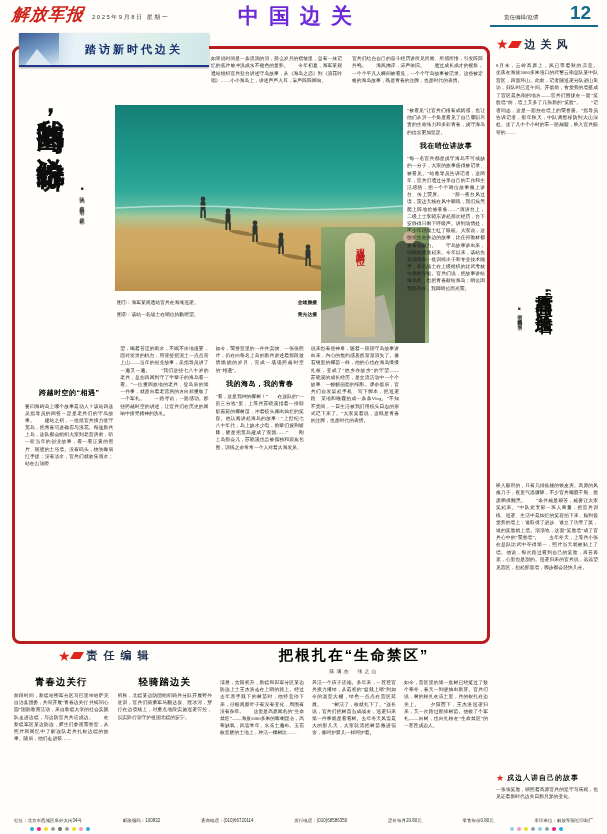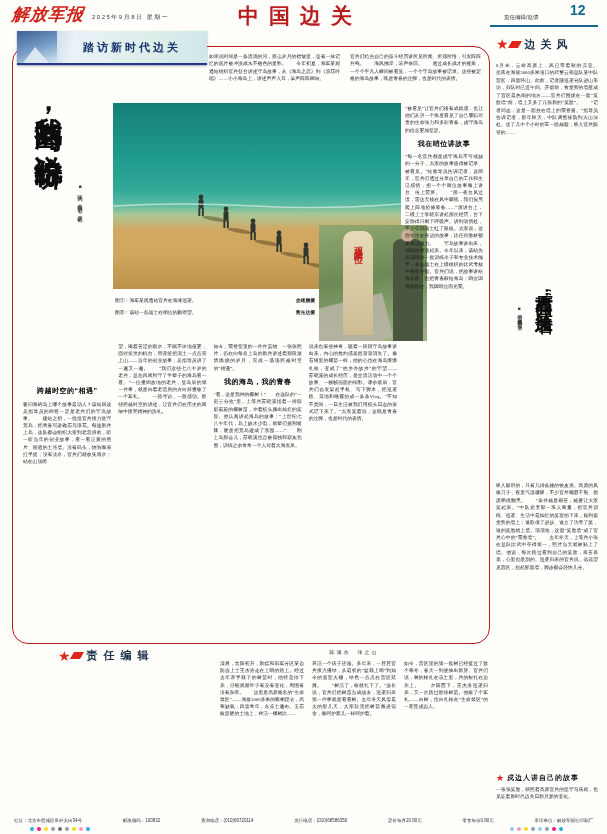--- a/index.html
+++ b/index.html
@@ -3,27 +3,27 @@
 <meta charset="utf-8">
 <style>
   * { margin:0; padding:0; box-sizing:border-box; }
   html,body { background:#e9e9e9; }
   body { font-family:"Liberation Sans", sans-serif; }
   .page { position:relative; width:607px; height:834px; background:#fffefb; margin:0 auto; overflow:hidden; color:#1a1a1a; }
 
   
   .masthead { position:absolute; left:12px; top:3px; font-family:"Liberation Serif", serif; font-style:italic; font-weight:700; font-size:17px; color:#cf2218; letter-spacing:1px; transform:skewX(-6deg); }
   .hdr-date { position:absolute; left:92px; top:13px; font-size:6px; color:#3c3c3c; letter-spacing:1.5px; }
-  .hdr-section { position:absolute; left:190px; top:2px; width:220px; text-align:center; font-size:21px; font-weight:900; color:#b91c1c; letter-spacing:10px; }
+  .hdr-section { position:absolute; left:190px; top:2px; width:220px; text-align:center; font-size:21px; font-weight:900; color:#6d28d9; letter-spacing:10px; }
   .hdr-editor { position:absolute; left:504px; top:14px; font-size:5.5px; color:#333; }
-  .hdr-page { position:absolute; left:570px; top:2px; font-size:14px; font-weight:900; color:#19698e; }
+  .hdr-page { position:absolute; left:570px; top:2px; font-size:19px; font-weight:900; color:#19698e; }
   .hdr-rule { position:absolute; left:490px; top:25px; width:108px; height:2px; background:#19698e; }
 
   
-  .feature-box { position:absolute; left:12px; top:46px; width:478px; height:598px; border:1px solid #b91c1c; border-radius:16px; background:#fffefb; }
+  .feature-box { position:absolute; left:12px; top:46px; width:478px; height:598px; border:3px solid #b91c1c; border-radius:8px; background:#fffefb; }
   .kicker-banner { position:absolute; left:4px; top:-16px; width:190px; height:34px; display:flex; align-items:stretch;
       background:linear-gradient(100deg,#9db8d8 0%,#e9f2f7 30%,#ddeee9 70%,#cfe7ea 100%);
       border-bottom:2.5px solid #23368f; box-shadow:0 1px 2px rgba(0,0,0,.35); }
   .kicker-img { width:40px; background:linear-gradient(160deg,#3d5f96,#7ba0c9 55%,#d8e6f2); position:relative; overflow:hidden; }
   .kicker-img:after { content:""; position:absolute; left:6px; bottom:0; border-left:12px solid transparent; border-right:14px solid transparent; border-bottom:16px solid #e8eef5; opacity:.85; }
   .kicker-text { flex:1; display:flex; align-items:center; justify-content:center; font-size:11px; font-weight:900; color:#17306e; letter-spacing:3px; }
 
   .intro { position:absolute; left:196px; top:6px; width:272px; height:48px; column-count:2; column-gap:10px; font-size:4.8px; line-height:1.55; text-align:justify; color:#222; overflow:hidden; font-family:"Liberation Serif",serif; }
   .intro p { margin:0; }
 
@@ -228,23 +228,32 @@
     <p class="sb-body sb-body3">一张张笑脸，映照着高原官兵的坚守与乐观，也见证着新时代边关日新月异的变化。</p>
   </aside>
 
   <div class="warm-banner">
     <span class="star big">★</span>
     <span class="star-swoosh"></span>
     <span class="warm-title">责任编辑</span>
   </div>
 
   <div class="mini-grid">
+    <div class="mini">
+      <h4>青春边关行</h4>
+      <p class="mb">前段时间，新疆哈密军分区与巴里坤哈萨克自治县团委，共同开展“青春边关行 共铸同心圆”国防教育活动，来自新疆大学的社会实践队走进边疆，与边防官兵共话戍边。　　在新疆军区某边防连，师生们参观荣誉室，从照片和回忆中了解连队老兵扎根边疆的故事。随后，他们走进装……</p>
+    </div>
+    <div class="mini">
+      <h4>轻骑踏边关</h4>
+      <p class="mb">初秋，北疆某边防团组织骑兵分队开展野外驻训，官兵们骑乘军马翻达坂、蹚冰河，穿行在边境线上，对重点地段实施巡逻管控，以实际行动守护祖国北疆的安宁。</p>
+    </div>
   </div>
 
   <div class="main-art">
+    <h2>把根扎在“生命禁区”</h2>
     <div class="byline">陈满杰　张之山</div>
     <div class="main-cols">
       <div class="col">清晨，太阳初升，新疆和田军分区某边防连上士王杰洛走在上哨的路上。经过去年亲手栽下的树苗时，他特意停下来，仔细观察叶子有没有变化，周围有没有杂草。　　这里是高原闻名的“生命禁区”——海拔5000多米的喀喇昆仑，高寒缺氧，风雪常年，永冻土遍布。玉石般坚硬的土地上，种活一棵树比……</div>
       <div class="col">养活一个孩子还难。多年来，一茬茬官兵接力播绿，从最初的“盆栽上哨”到如今的温室大棚，绿色一点点在营区延展。　　“树活了，根就扎下了。”连长说，官兵们把树苗当成战友，巡逻归来第一件事就是看看树。去年冬天风雪最大的那几天，大家轮流把树苗搬进宿舍，像呵护婴儿一样呵护着。</div>
       <div class="col">如今，营区里的第一批树已经挺过了数个寒冬，春天一到便抽出新芽。官兵们说，树的根扎在冻土里，兵的根扎在边关上。　　夕阳西下，王杰洛巡逻归来，又一次路过那排树苗。他敬了个军礼——向树，也向扎根在“生命禁区”的一茬茬戍边人。</div>
     </div>
   </div>
 
   <div class="footer">
     <span>社址：北京市西城区阜外大街34号</span>

